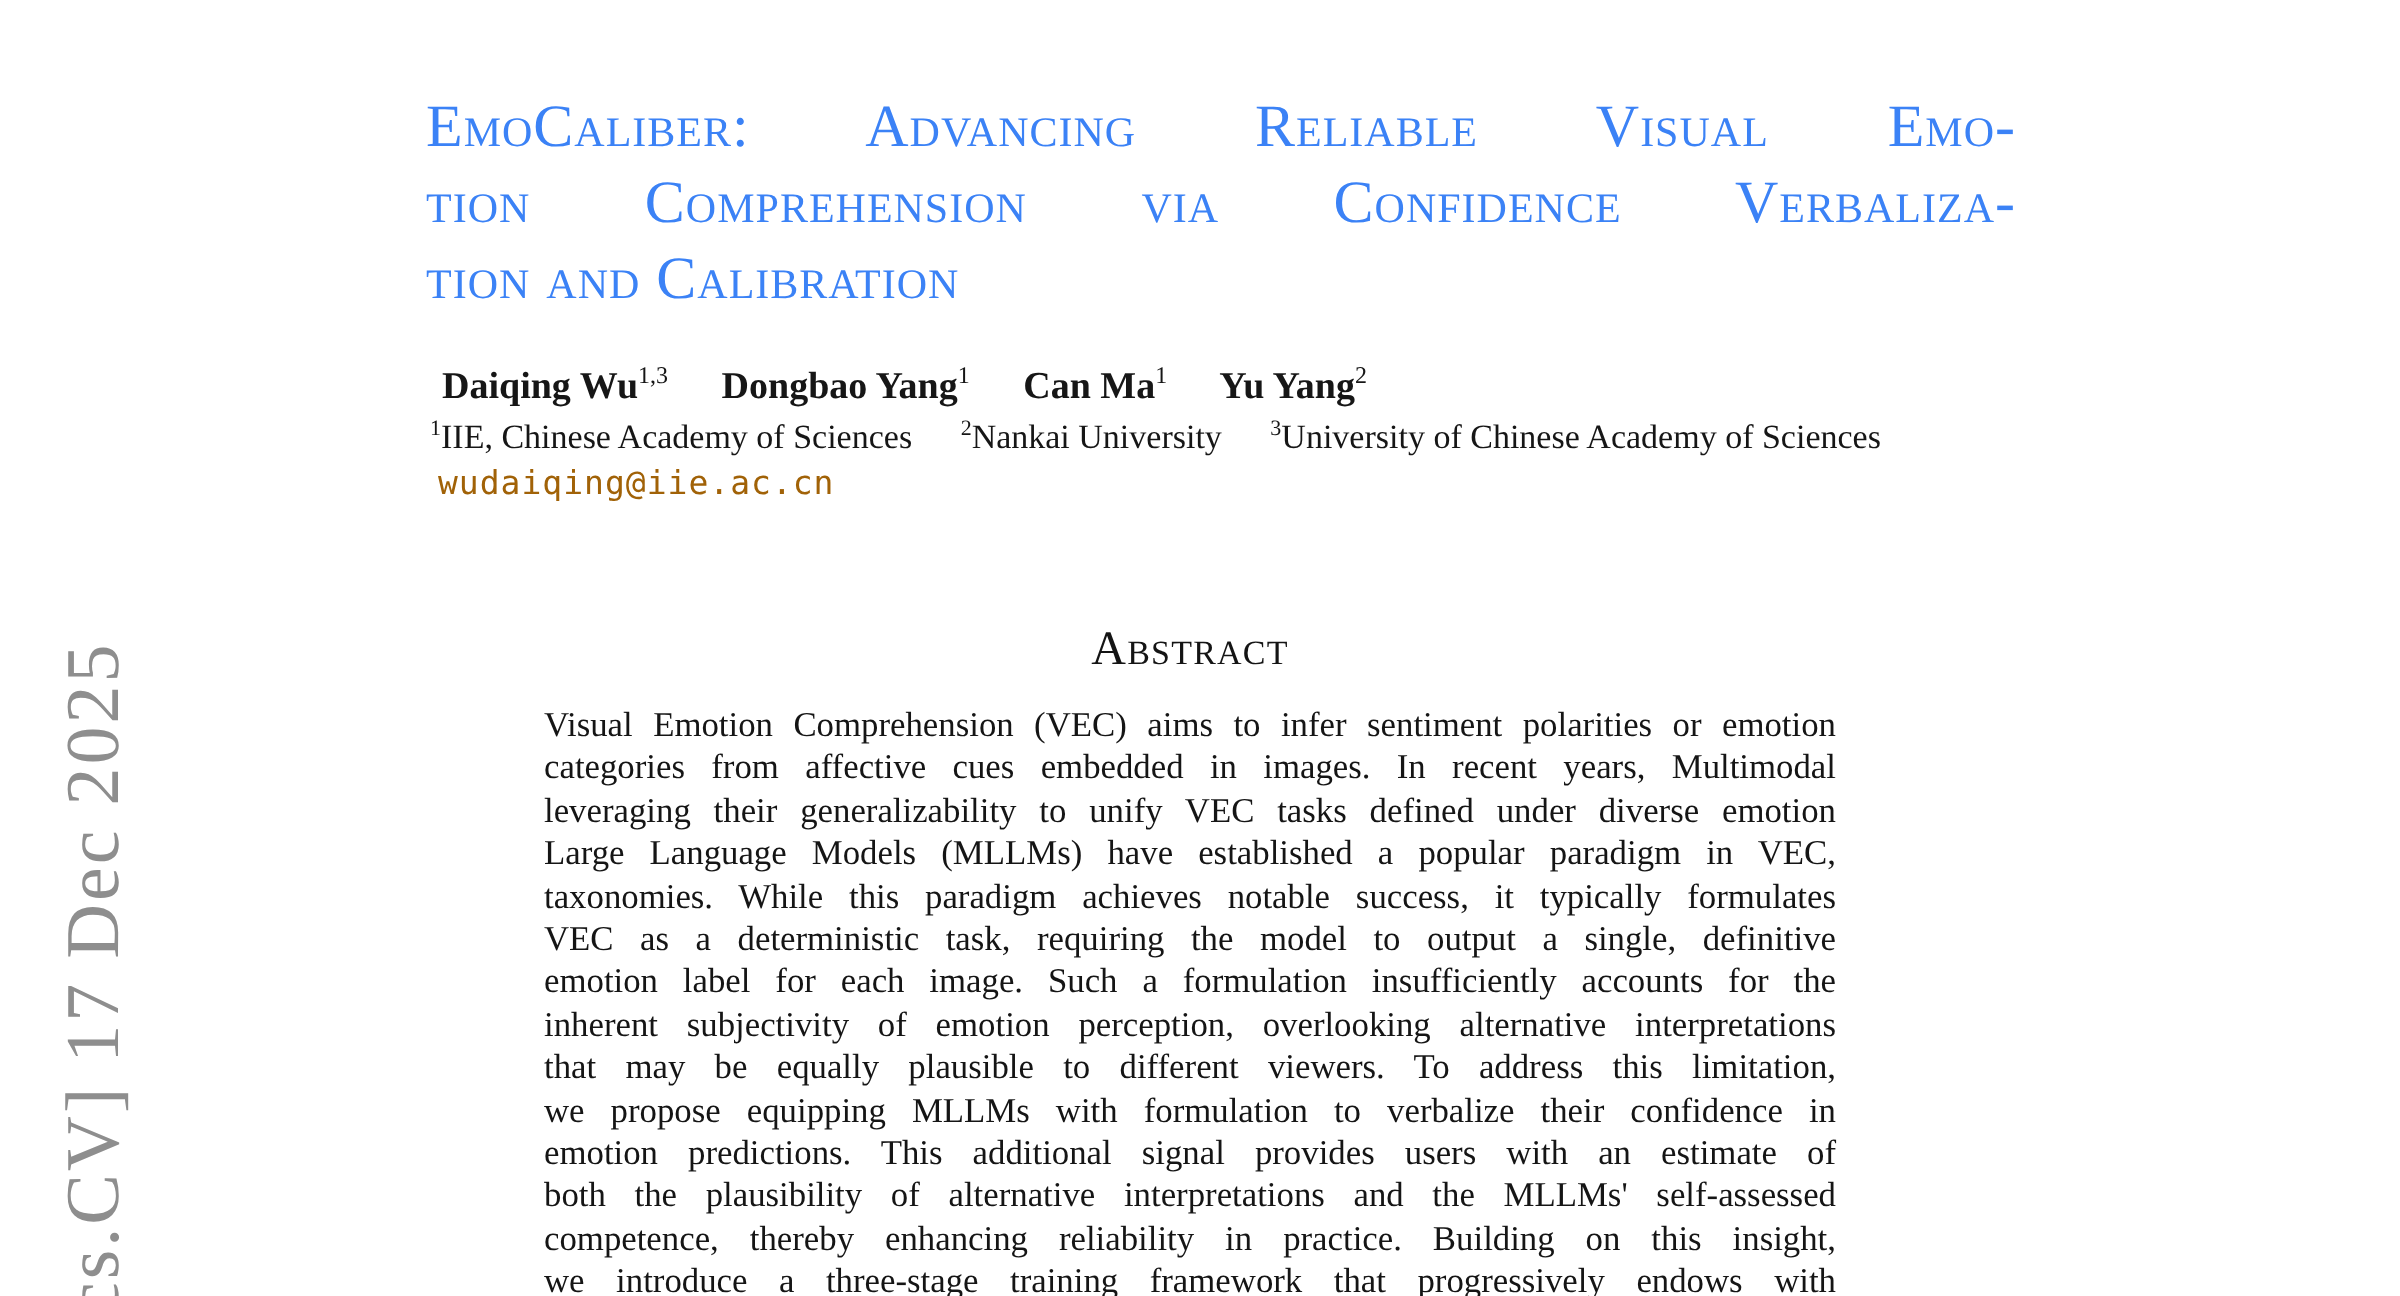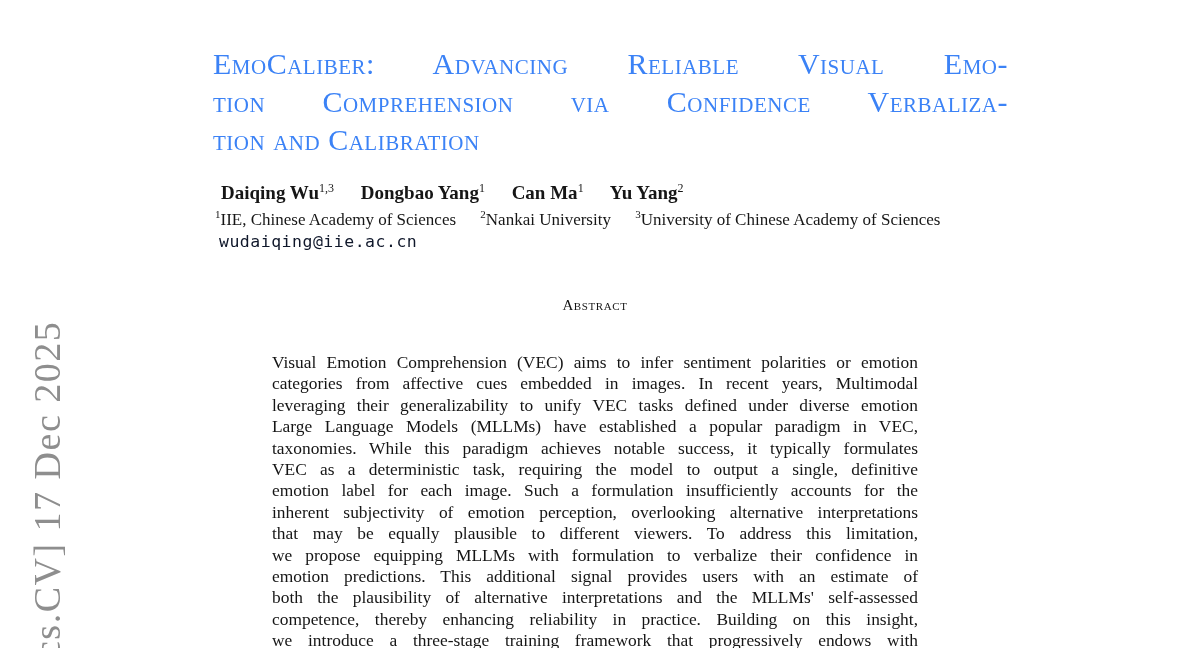--- a/index.html
+++ b/index.html
@@ -60,29 +60,29 @@
   .affil { margin-right: 20px; }
   .affil sup { font-size: 11px; }
 
   
   .email {
     position: absolute;
     left: 219px; top: 231px;
     font-family: "DejaVu Sans Mono", monospace;
     font-size: 16.5px; line-height: 21px;
     letter-spacing: 0.5px;
-    color: #0f172a;
+    color: #a16207;
   }
 
   
   .abs-heading {
     position: absolute;
-    left: 272px; top: 292px; width: 646px;
+    left: 272px; top: 312px; width: 646px;
     text-align: center;
-    font-size: 15px; line-height: 26px;
+    font-size: 24px; line-height: 26px;
     font-variant: small-caps;
     letter-spacing: 0.6px;
     color: #141414;
   }
   .abs-body {
     position: absolute;
     left: 272px; top: 352px; width: 646px;
     font-size: 17.4px;
     line-height: 21.4px;
     color: #151515;

